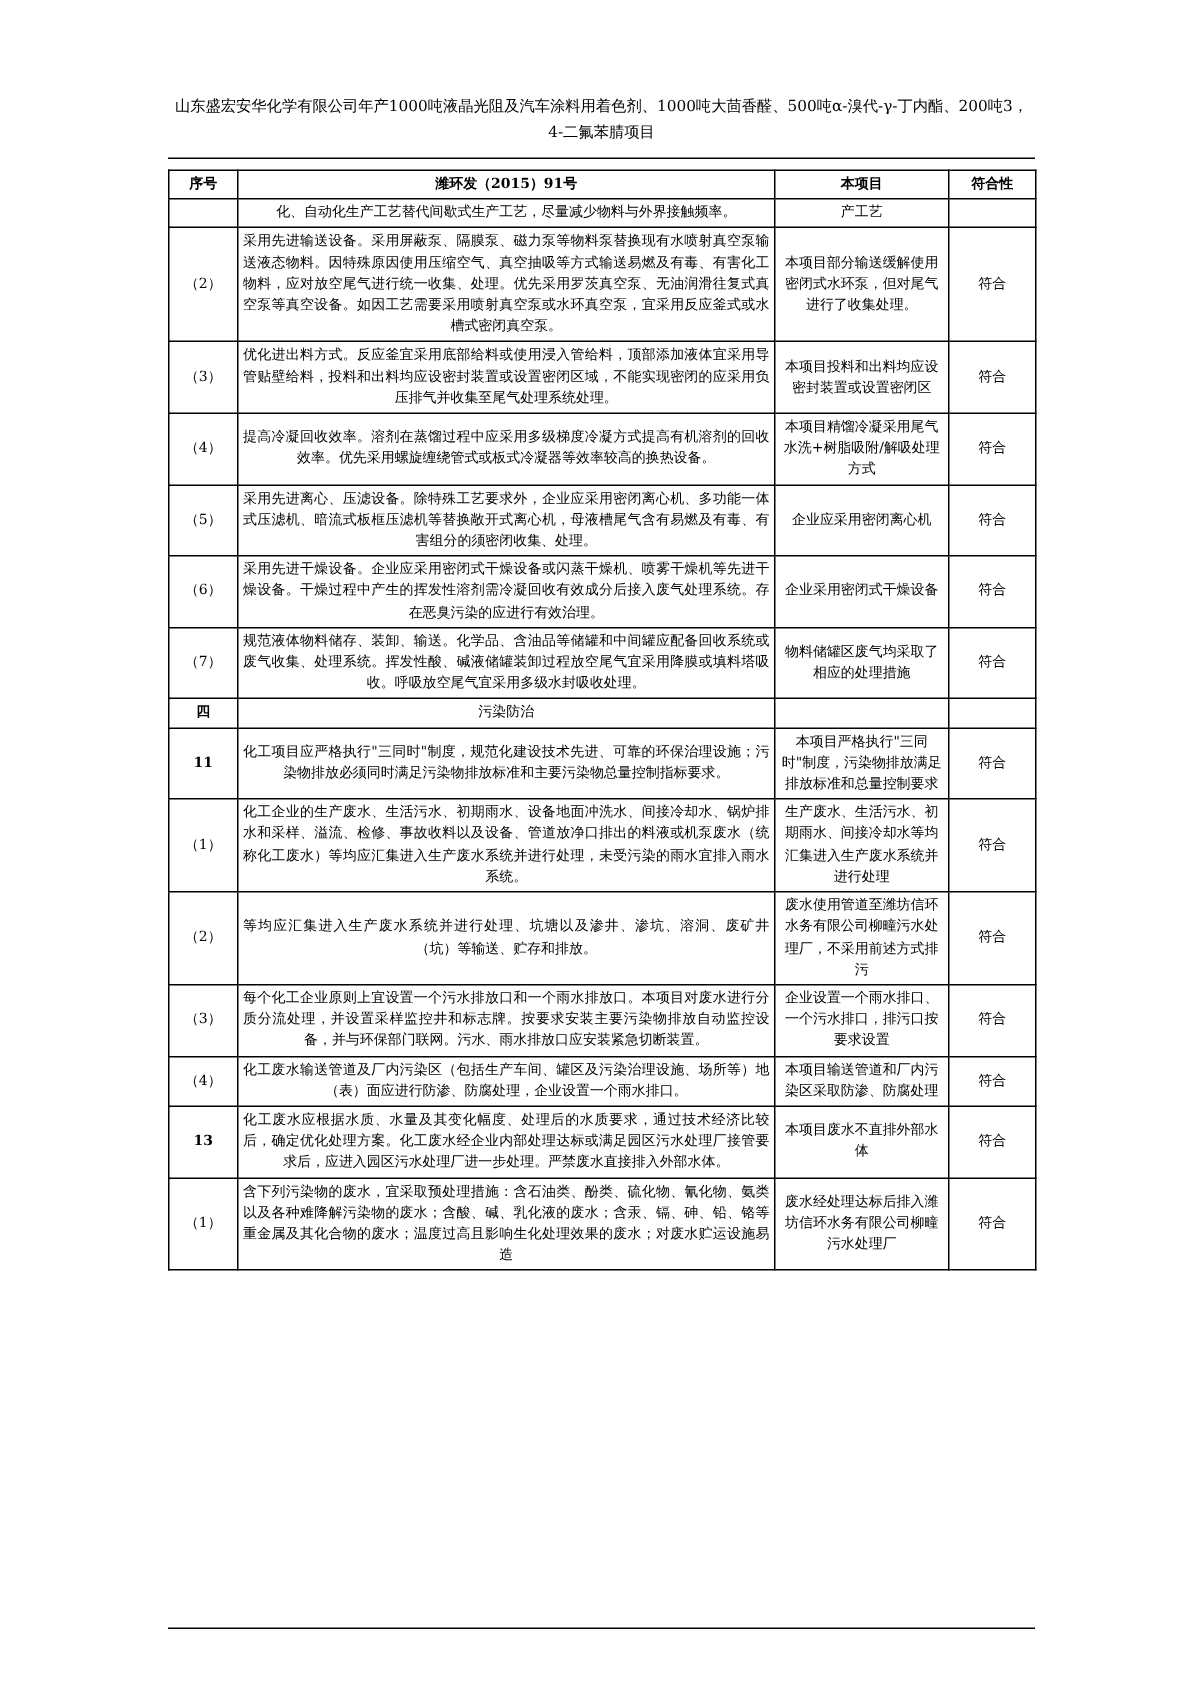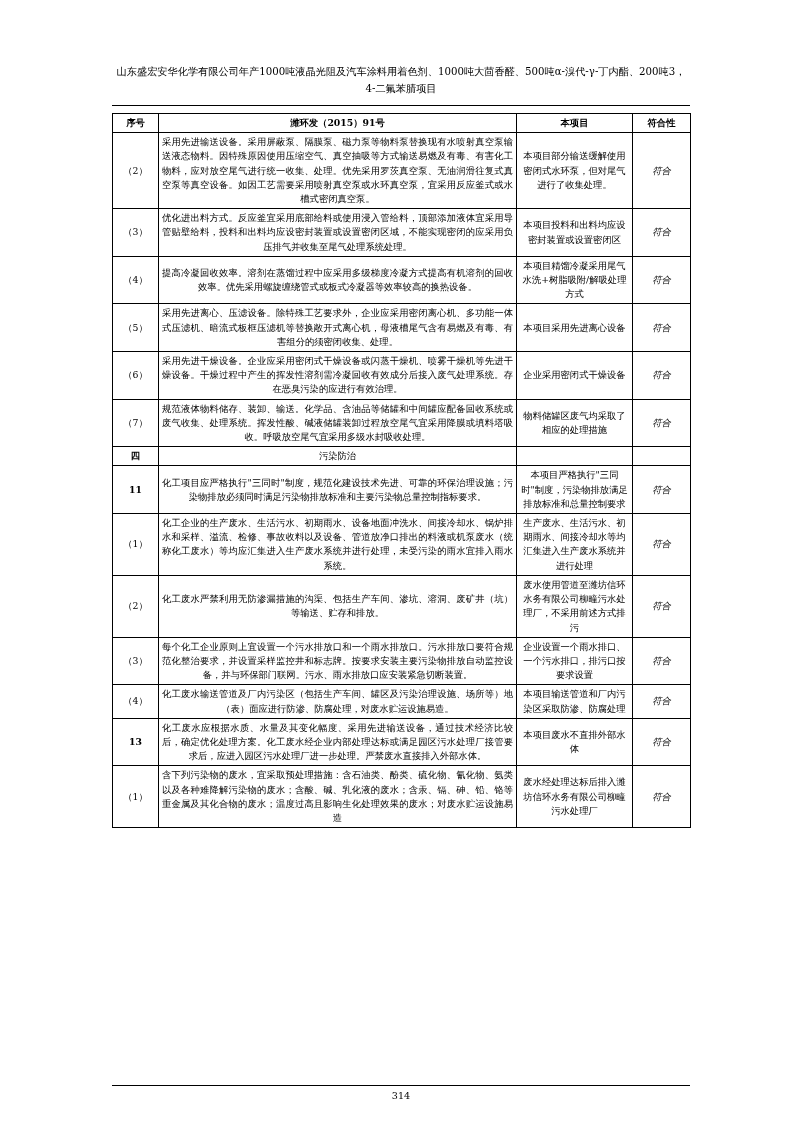--- a/index.html
+++ b/index.html
@@ -87,21 +87,20 @@
     text-justify: inter-ideograph;
     padding: 3px 5px;
   }
   td.proj {
     text-align: center;
     padding: 3px 4px;
   }
   td.conf {
     text-align: center;
     padding: 3px 2px;
-    font-style: italic;
   }
   td.section {
     text-align: center;
     font-weight: normal;
     font-size: 10px;
     padding: 3px 2px;
   }
   td.section-seq {
     text-align: center;
     font-weight: bold;
@@ -146,41 +145,47 @@
     <thead>
       <tr>
         <th class="hd">序号</th>
         <th class="hd">潍环发（2015）91号</th>
         <th class="hd">本项目</th>
         <th class="hd">符合性</th>
       </tr>
     </thead>
     <tbody id="table-body">
         <tr>
+          <td class="seq"></td>
+          <td class="body">化、自动化生产工艺替代间歇式生产工艺，尽量减少物料与外界接触频率。</td>
+          <td class="proj">产工艺</td>
+          <td class="conf"></td>
+        </tr>
+        <tr>
           <td class="seq paren">（2）</td>
           <td class="body">采用先进输送设备。采用屏蔽泵、隔膜泵、磁力泵等物料泵替换现有水喷射真空泵输送液态物料。因特殊原因使用压缩空气、真空抽吸等方式输送易燃及有毒、有害化工物料，应对放空尾气进行统一收集、处理。优先采用罗茨真空泵、无油润滑往复式真空泵等真空设备。如因工艺需要采用喷射真空泵或水环真空泵，宜采用反应釜式或水槽式密闭真空泵。</td>
           <td class="proj">本项目部分输送缓解使用密闭式水环泵，但对尾气进行了收集处理。</td>
           <td class="conf">符合</td>
         </tr>
         <tr>
           <td class="seq paren">（3）</td>
           <td class="body">优化进出料方式。反应釜宜采用底部给料或使用浸入管给料，顶部添加液体宜采用导管贴壁给料，投料和出料均应设密封装置或设置密闭区域，不能实现密闭的应采用负压排气并收集至尾气处理系统处理。</td>
           <td class="proj">本项目投料和出料均应设密封装置或设置密闭区</td>
           <td class="conf">符合</td>
         </tr>
         <tr>
           <td class="seq paren">（4）</td>
           <td class="body">提高冷凝回收效率。溶剂在蒸馏过程中应采用多级梯度冷凝方式提高有机溶剂的回收效率。优先采用螺旋缠绕管式或板式冷凝器等效率较高的换热设备。</td>
           <td class="proj">本项目精馏冷凝采用尾气水洗+树脂吸附/解吸处理方式</td>
           <td class="conf">符合</td>
         </tr>
         <tr>
           <td class="seq paren">（5）</td>
           <td class="body">采用先进离心、压滤设备。除特殊工艺要求外，企业应采用密闭离心机、多功能一体式压滤机、暗流式板框压滤机等替换敞开式离心机，母液槽尾气含有易燃及有毒、有害组分的须密闭收集、处理。</td>
-          <td class="proj">本项目采用先进离心设备</td>
+          <td class="proj">企业应采用密闭离心机</td>
           <td class="conf">符合</td>
         </tr>
         <tr>
           <td class="seq paren">（6）</td>
           <td class="body">采用先进干燥设备。企业应采用密闭式干燥设备或闪蒸干燥机、喷雾干燥机等先进干燥设备。干燥过程中产生的挥发性溶剂需冷凝回收有效成分后接入废气处理系统。存在恶臭污染的应进行有效治理。</td>
           <td class="proj">企业采用密闭式干燥设备</td>
           <td class="conf">符合</td>
         </tr>
         <tr>
           <td class="seq paren">（7）</td>
@@ -201,47 +206,46 @@
           <td class="conf">符合</td>
         </tr>
         <tr>
           <td class="seq paren">（1）</td>
           <td class="body">化工企业的生产废水、生活污水、初期雨水、设备地面冲洗水、间接冷却水、锅炉排水和采样、溢流、检修、事故收料以及设备、管道放净口排出的料液或机泵废水（统称化工废水）等均应汇集进入生产废水系统并进行处理，未受污染的雨水宜排入雨水系统。</td>
           <td class="proj">生产废水、生活污水、初期雨水、间接冷却水等均汇集进入生产废水系统并进行处理</td>
           <td class="conf">符合</td>
         </tr>
         <tr>
           <td class="seq paren">（2）</td>
-          <td class="body">化工废水严禁利用无防渗漏措施的沟渠、包括生产车间、渗坑、溶洞、废矿井（坑）等输送、贮存和排放。</td>
+          <td class="body">等均应汇集进入生产废水系统并进行处理、坑塘以及渗井、渗坑、溶洞、废矿井（坑）等输送、贮存和排放。</td>
           <td class="proj">废水使用管道至潍坊信环水务有限公司柳疃污水处理厂，不采用前述方式排污</td>
           <td class="conf">符合</td>
         </tr>
         <tr>
           <td class="seq paren">（3）</td>
-          <td class="body">每个化工企业原则上宜设置一个污水排放口和一个雨水排放口。污水排放口要符合规范化整治要求，并设置采样监控井和标志牌。按要求安装主要污染物排放自动监控设备，并与环保部门联网。污水、雨水排放口应安装紧急切断装置。</td>
+          <td class="body">每个化工企业原则上宜设置一个污水排放口和一个雨水排放口。本项目对废水进行分质分流处理，并设置采样监控井和标志牌。按要求安装主要污染物排放自动监控设备，并与环保部门联网。污水、雨水排放口应安装紧急切断装置。</td>
           <td class="proj">企业设置一个雨水排口、一个污水排口，排污口按要求设置</td>
           <td class="conf">符合</td>
         </tr>
         <tr>
           <td class="seq paren">（4）</td>
-          <td class="body">化工废水输送管道及厂内污染区（包括生产车间、罐区及污染治理设施、场所等）地（表）面应进行防渗、防腐处理，对废水贮运设施易造。</td>
+          <td class="body">化工废水输送管道及厂内污染区（包括生产车间、罐区及污染治理设施、场所等）地（表）面应进行防渗、防腐处理，企业设置一个雨水排口。</td>
           <td class="proj">本项目输送管道和厂内污染区采取防渗、防腐处理</td>
           <td class="conf">符合</td>
         </tr>
         <tr>
           <td class="seq">13</td>
-          <td class="body">化工废水应根据水质、水量及其变化幅度、采用先进输送设备，通过技术经济比较后，确定优化处理方案。化工废水经企业内部处理达标或满足园区污水处理厂接管要求后，应进入园区污水处理厂进一步处理。严禁废水直接排入外部水体。</td>
+          <td class="body">化工废水应根据水质、水量及其变化幅度、处理后的水质要求，通过技术经济比较后，确定优化处理方案。化工废水经企业内部处理达标或满足园区污水处理厂接管要求后，应进入园区污水处理厂进一步处理。严禁废水直接排入外部水体。</td>
           <td class="proj">本项目废水不直排外部水体</td>
           <td class="conf">符合</td>
         </tr>
         <tr>
           <td class="seq paren">（1）</td>
           <td class="body">含下列污染物的废水，宜采取预处理措施：含石油类、酚类、硫化物、氰化物、氨类以及各种难降解污染物的废水；含酸、碱、乳化液的废水；含汞、镉、砷、铅、铬等重金属及其化合物的废水；温度过高且影响生化处理效果的废水；对废水贮运设施易造</td>
           <td class="proj">废水经处理达标后排入潍坊信环水务有限公司柳疃污水处理厂</td>
           <td class="conf">符合</td>
         </tr>
       </tbody>
   </table>
 
   <div class="footer-rule"></div>
-  <div class="page-number">314</div>
 
 </div>
 
 </body></html>

